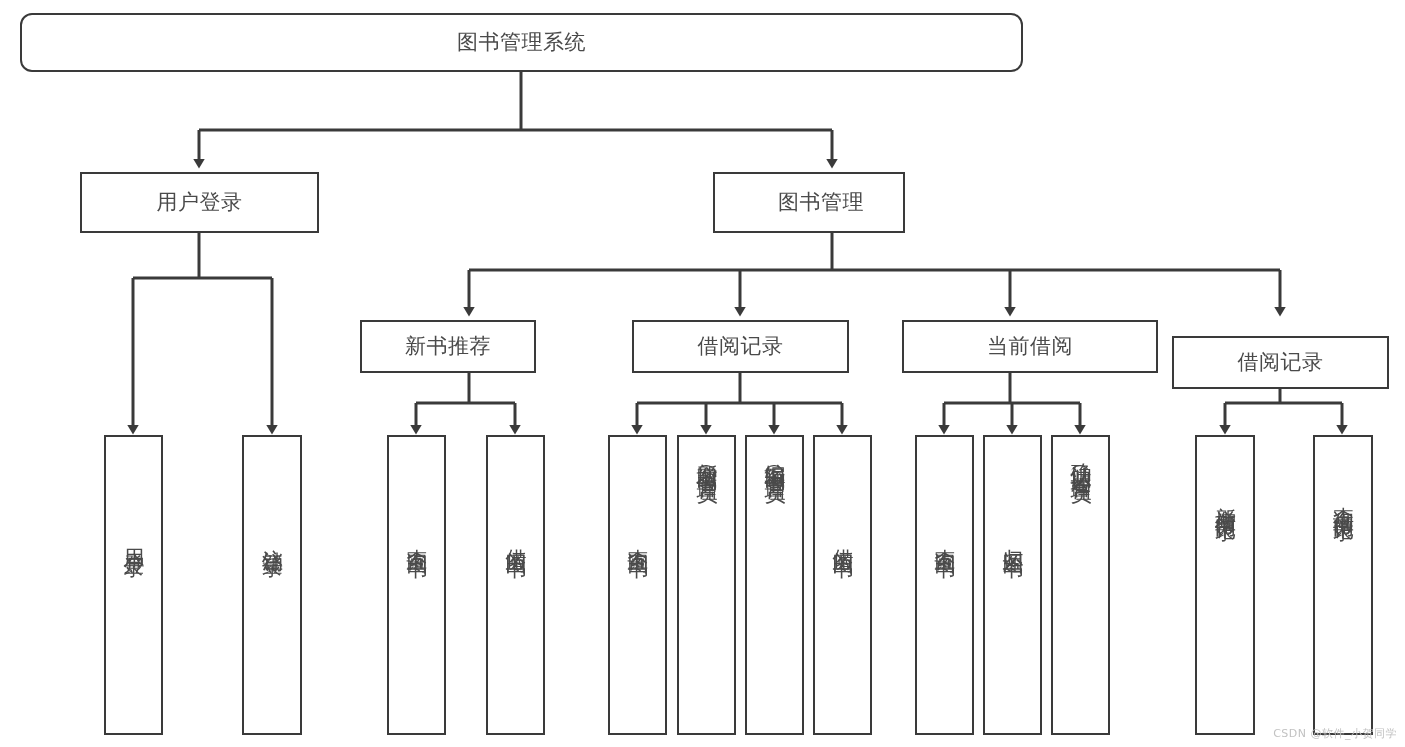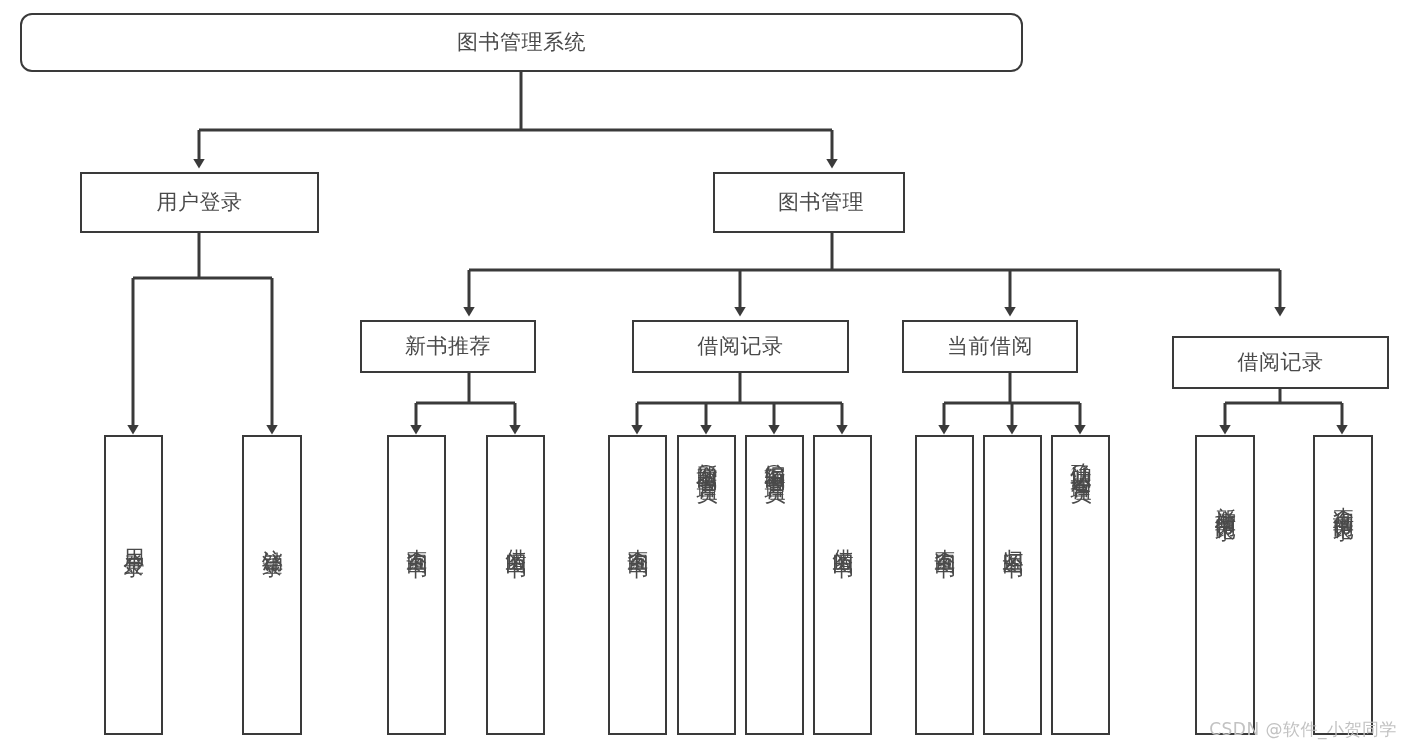--- a/index.html
+++ b/index.html
@@ -59,21 +59,21 @@
     writing-mode: vertical-rl;
     text-orientation: upright;
     font-size: 21px;
     letter-spacing: 3px;
     line-height: 1.0;
   }
   #watermark {
     position: absolute;
     right: 8px;
     bottom: 6px;
-    font-size: 17px;
+    font-size: 11px;
     color: #c2c2c2;
     letter-spacing: 0.5px;
     z-index: 5;
     white-space: nowrap;
   }
 </style>
 </head>
 <body>
 
 <div id="diagram-root">
@@ -138,21 +138,21 @@
   <div class="node horiz" style="left:713px; top:172px; width:192px; height:61px;padding-left:24px;">
     <span class="node-label">图书管理</span>
   </div>
 
   <div class="node horiz" style="left:360px; top:320px; width:176px; height:53px;">
     <span class="node-label">新书推荐</span>
   </div>
   <div class="node horiz" style="left:632px; top:320px; width:217px; height:53px;">
     <span class="node-label">借阅记录</span>
   </div>
-  <div class="node horiz" style="left:902px; top:320px; width:176px; height:53px;">
+  <div class="node horiz" style="left:902px; top:320px; width:256px; height:53px;">
     <span class="node-label">当前借阅</span>
   </div>
   <div class="node horiz" style="left:1172px; top:320px; width:217px; height:53px;margin-top:16px;">
     <span class="node-label">借阅记录</span>
   </div>
 
   <div class="node vert" style="left:104px; top:435px; width:59px; height:300px; padding-top:95px;">
     <span class="node-label">用户登录</span>
   </div>
   <div class="node vert" style="left:242px; top:435px; width:60px; height:300px; padding-top:95px;">

